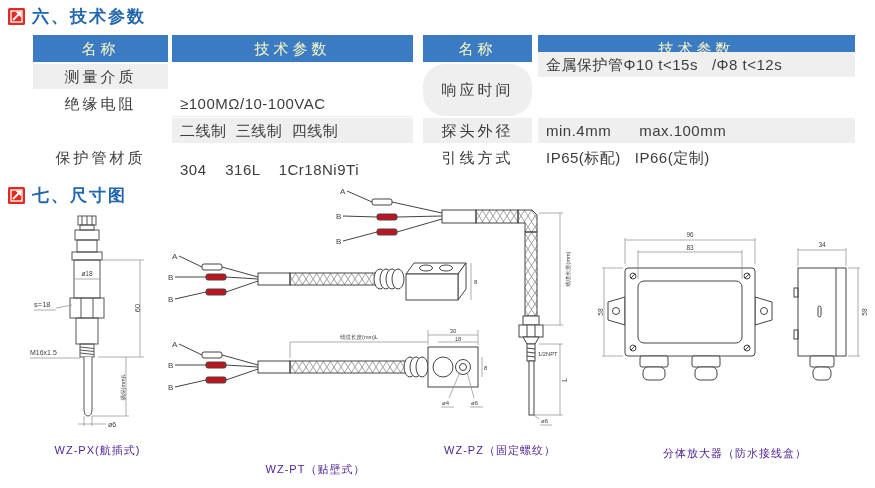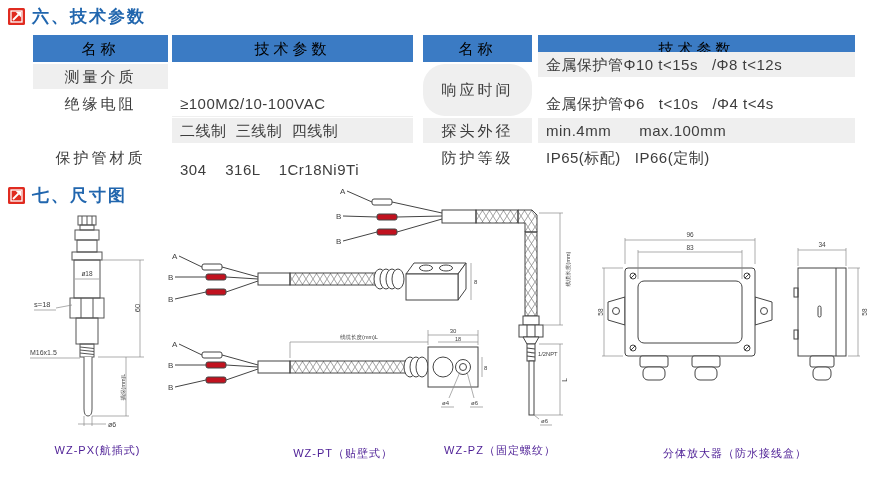--- a/index.html
+++ b/index.html
@@ -3,21 +3,21 @@
 <meta charset="utf-8">
 <style>
   html,body{margin:0;padding:0;background:#fff;}
   .page{position:relative;width:875px;height:488px;background:#ffffff;overflow:hidden;
         font-family:"Liberation Sans","DejaVu Sans",sans-serif;}
   
   .sec-hdr{position:absolute;display:flex;align-items:center;gap:7px;justify-content:space-between;}
   .sec-title{font-size:17px;font-weight:bold;color:#2166ae;letter-spacing:2px;}
   
   .cell{position:absolute;box-sizing:border-box;font-size:15px;color:#3d3d3d;}
-  .hdr{background:#3b7bc4;color:#000000;text-align:center;line-height:27px;height:27px;letter-spacing:4px;font-size:15px;}
+  .hdr{background:#3b7bc4;color:#fef9c3;text-align:center;line-height:27px;height:27px;letter-spacing:4px;font-size:15px;}
   .name{ text-align:center;line-height:25px;height:25px;letter-spacing:3px;}
   .val{ text-align:left;line-height:25px;height:25px;padding-left:8px;white-space:pre;letter-spacing:0.5px;}
   .g{background:#efefef;} .w{background:#ffffff;}
   .merged{text-align:center;letter-spacing:3px;}
   
   .diag{position:absolute;}
   .diag text{font-family:"Liberation Sans","DejaVu Sans",sans-serif;fill:#3f3f3f;}
   .caption{position:absolute;font-size:11px;color:#4c1d95;text-align:center;letter-spacing:1px;}
 </style>
 </head>
@@ -52,25 +52,24 @@
   <div class="cell val  w" style="left:172px;top:91px;width:241px;">≥100MΩ/10-100VAC</div>
   <div class="cell name w" style="left:33px;top:145px;width:135px;">保护管材质</div>
   <div class="cell val  g" style="left:172px;top:118px;width:241px;">二线制  三线制  四线制</div>
   <div class="cell val  w" style="left:172px;top:157px;width:241px;">304    316L    1Cr18Ni9Ti</div>
 
   <div class="cell hdr" style="left:423px;top:35px;width:109px;">名称</div>
   <div class="cell hdr" style="left:538px;top:35px;width:317px;">技术参数</div>
 
   <div class="cell merged g" style="left:423px;top:64px;width:109px;height:52px;line-height:52px;font-size:15px;border-radius:22px;">响应时间</div>
   <div class="cell val g" style="left:538px;top:52px;width:317px;">金属保护管Φ10 t&lt;15s   /Φ8 t&lt;12s</div>
-  <div class="cell val w" style="left:538px;top:91px;width:317px;">金属保护管Φ6   t&lt;10s   /Φ4 t&lt;4s</div>
 
   <div class="cell name g" style="left:423px;top:118px;width:109px;">探头外径</div>
   <div class="cell val  g" style="left:538px;top:118px;width:317px;">min.4mm      max.100mm</div>
-  <div class="cell name w" style="left:423px;top:145px;width:109px;">防护等级</div>
+  <div class="cell name w" style="left:423px;top:145px;width:109px;">引线方式</div>
   <div class="cell val  w" style="left:538px;top:145px;width:317px;">IP65(标配)   IP66(定制)</div>
 
   <div class="sec-hdr" style="left:8px;top:184px;">
     <svg width="17" height="17" viewBox="0 0 17 17">
       <rect width="17" height="17" rx="1.5" fill="#e02b20"></rect>
       <rect x="3" y="3" width="11" height="11" fill="none" stroke="#ffffff" stroke-width="1.3"></rect>
       <line x1="5" y1="12" x2="10.5" y2="6.5" stroke="#ffffff" stroke-width="1.8"></line>
       <polygon points="7.5,3.8 13.2,3.8 13.2,9.5" fill="#ffffff"></polygon>
     </svg>
     <span class="sec-title">七、尺寸图</span>
@@ -287,17 +286,17 @@
       <line x1="280" y1="44" x2="280" y2="132"></line>
     </g>
     <text x="112" y="13" font-size="6.5" text-anchor="middle">96</text>
     <text x="112" y="25.5" font-size="6.5" text-anchor="middle">83</text>
     <text x="23" y="90" font-size="6.5" text-anchor="middle" transform="rotate(-90 23 88)">58</text>
     <text x="244" y="23" font-size="6.5" text-anchor="middle">34</text>
     <text x="287" y="90" font-size="6.5" text-anchor="middle" transform="rotate(-90 287 88)">58</text>
   </svg>
 
   <div class="caption" style="left:25px;top:443px;width:145px;">WZ-PX(航插式)</div>
-  <div class="caption" style="left:238px;top:446px;width:155px;text-align:right;">WZ-PT（贴壁式）</div>
+  <div class="caption" style="left:238px;top:462px;width:155px;">WZ-PT（贴壁式）</div>
   <div class="caption" style="left:420px;top:443px;width:160px;">WZ-PZ（固定螺纹）</div>
   <div class="caption" style="left:645px;top:446px;width:180px;">分体放大器（防水接线盒）</div>
 
 </div>
 
 </body></html>

